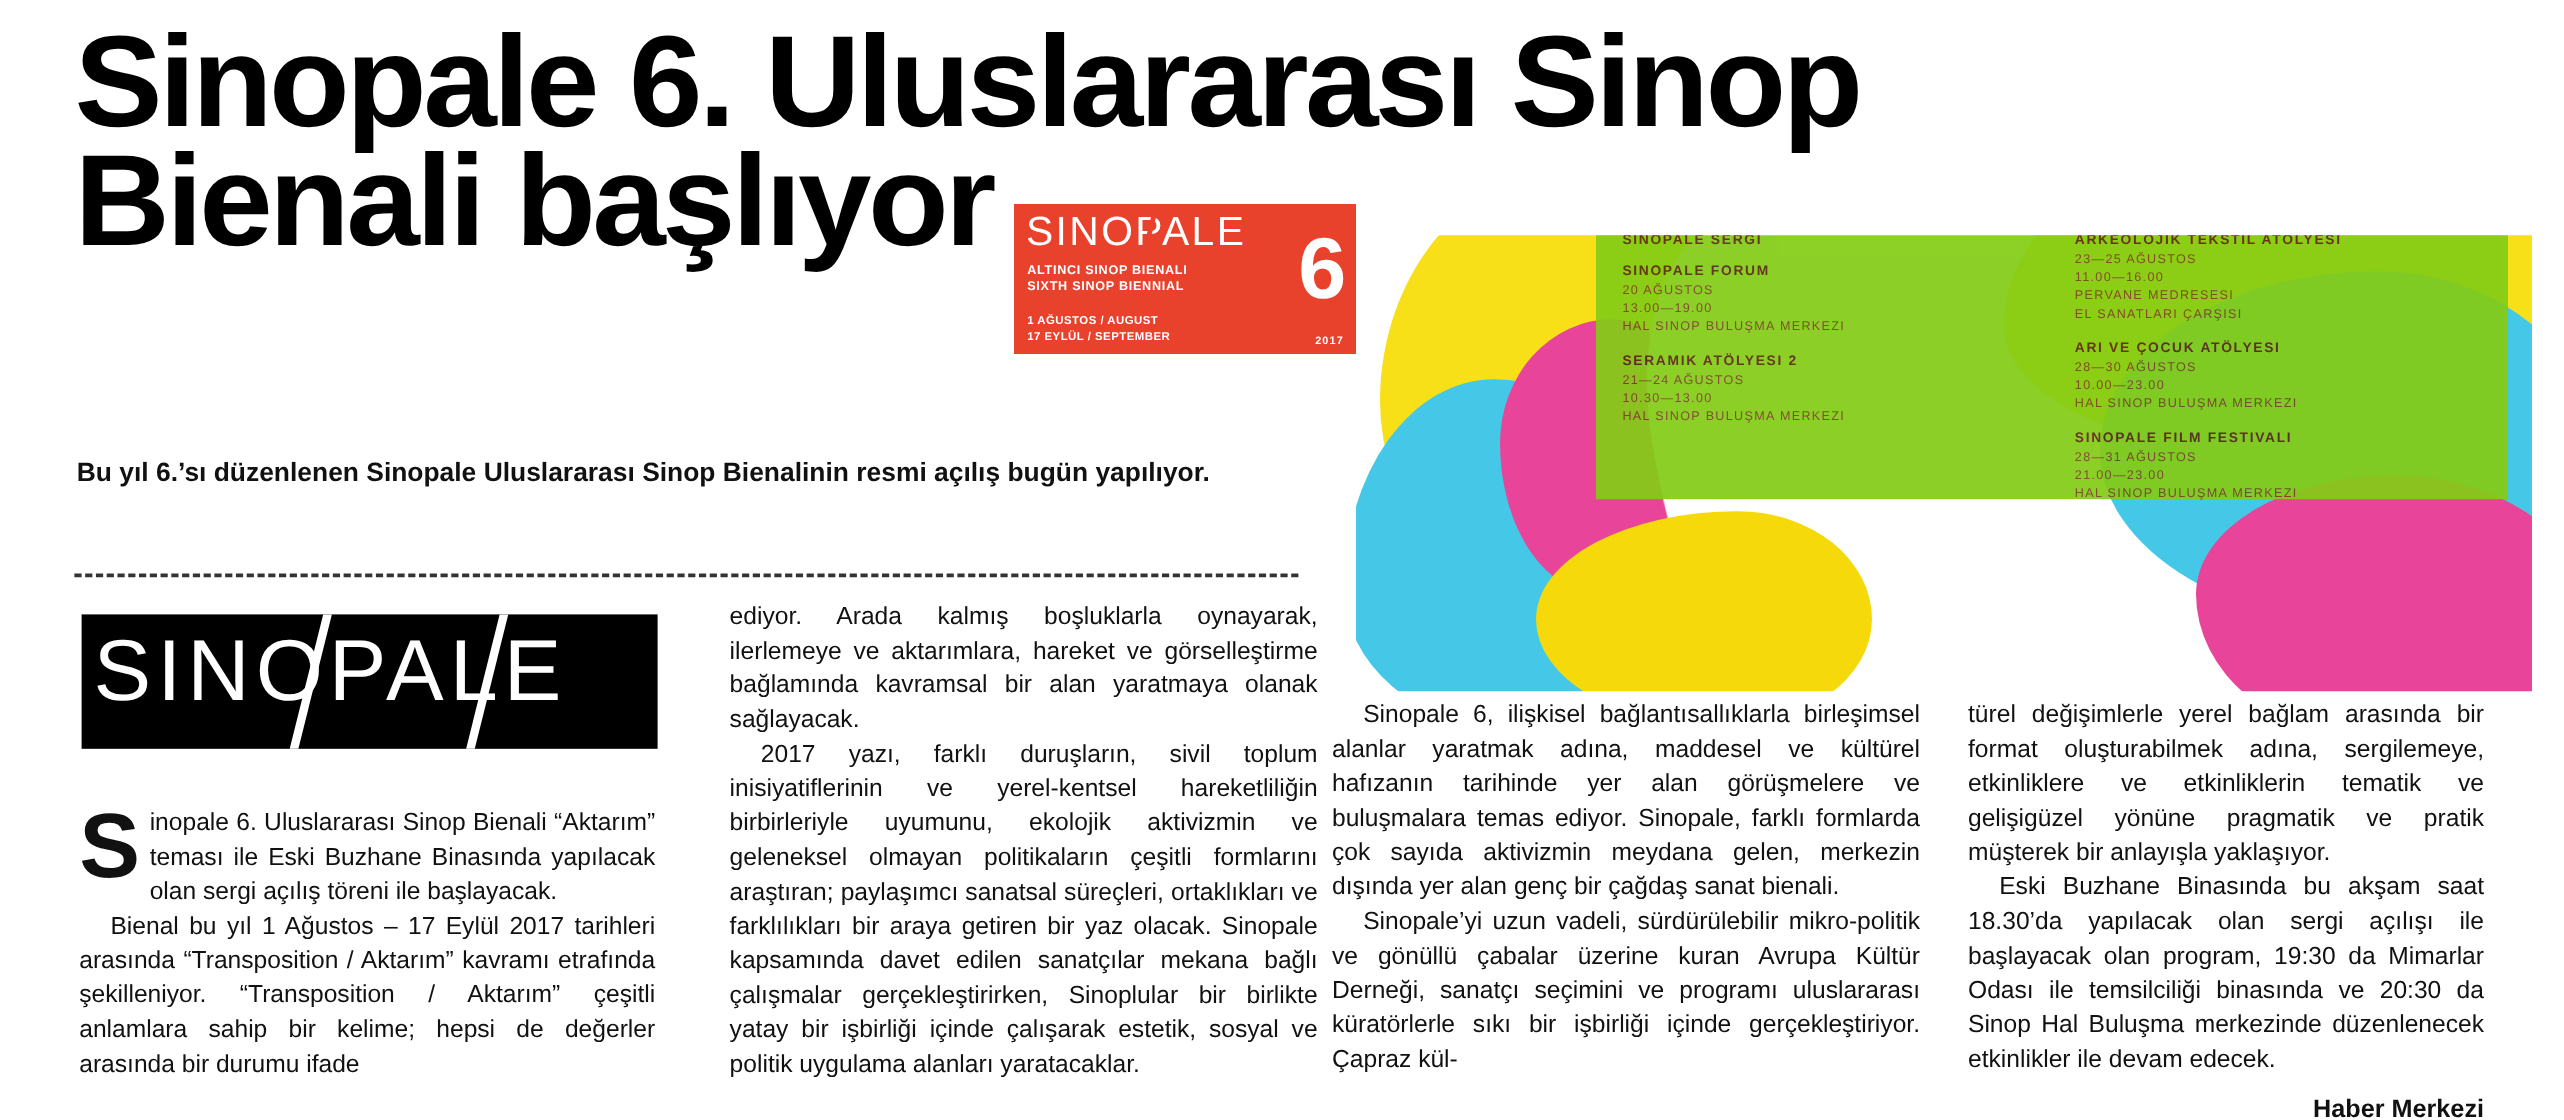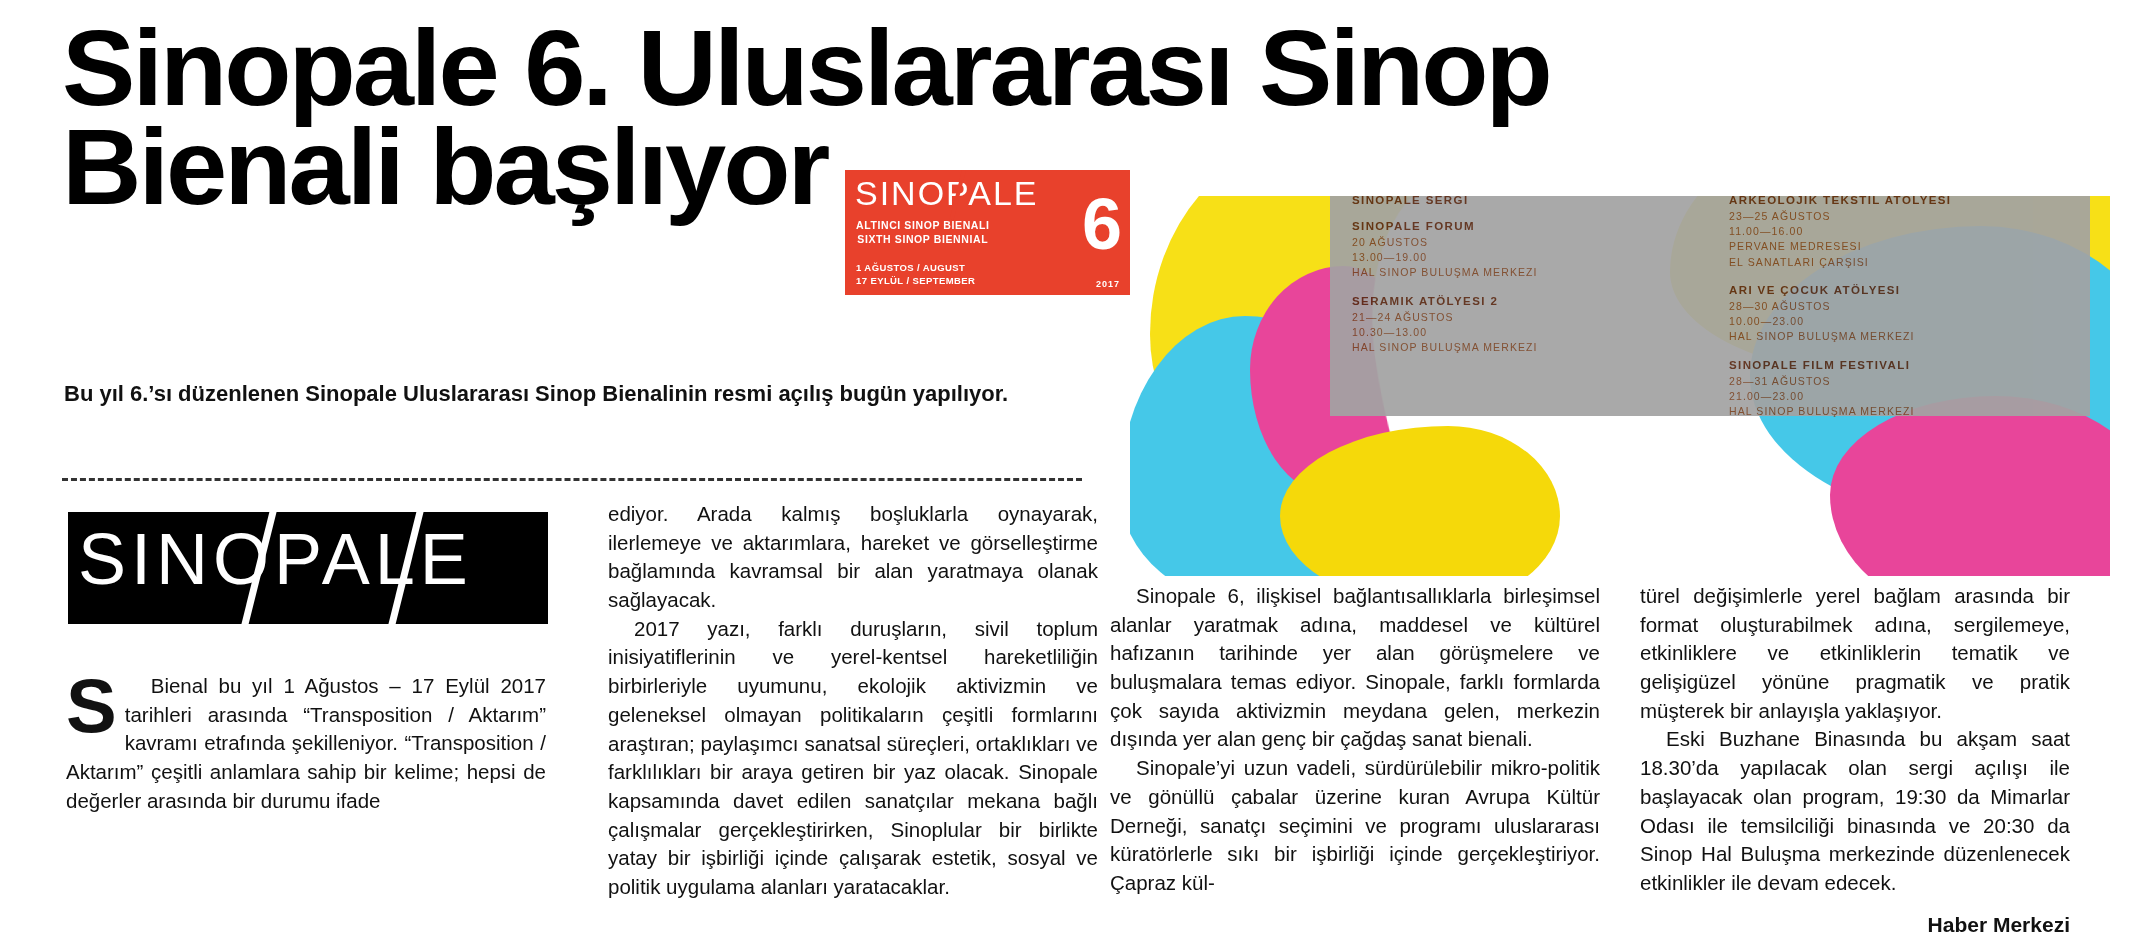--- a/index.html
+++ b/index.html
@@ -185,21 +185,21 @@
     transform: rotate(-8deg);
   }
 
   
   .program {
     position: absolute;
     left: 200px;
     top: -20px;
     width: 760px;
     height: 240px;
-    background: #a3a3a3;
+    background: #84cc16;
     opacity: 0.93;
     padding: 18px 22px;
     display: flex;
     gap: 38px;
   }
   .program .pcol { width: 50%; }
   .prog-item { margin-bottom: 14px; }
   .prog-item .ptitle {
     font-size: 11.5px; font-weight: bold; letter-spacing: 1.4px;
     color: #5a2a14; text-transform: uppercase; margin-bottom: 3px;
@@ -222,21 +222,20 @@
   }
   .mini-logo .ml-word {
     position: absolute; left: 10px; top: 4px;
     font-size: 34px; letter-spacing: 2px; font-weight: normal;
     color: #fff;
   }
   .mini-logo .ml-sub1 {
     position: absolute; left: 11px; top: 48px;
     font-size: 10.5px; font-weight: bold; letter-spacing: 0.6px; color:#fff;
     line-height: 1.35;
-    text-align: center;
   }
   .mini-logo .ml-dates {
     position: absolute; left: 11px; top: 92px;
     font-size: 9.5px; font-weight: bold; letter-spacing: 0.4px; color:#fff;
     line-height: 1.35;
   }
   .mini-logo .ml-six {
     position: absolute; right: 8px; top: 26px;
     font-size: 72px; font-weight: bold; color: #fff; line-height: 0.8;
   }
@@ -328,21 +327,21 @@
 
   <div class="dashed-rule"></div>
 
   <div class="logo-block">
     <div class="logo-text">SINOPALE</div>
     <div class="slash"></div>
     <div class="slash2"></div>
   </div>
 
   <div class="col" id="col1">
-    <p class="first"><span class="dropcap">S</span></p>
+    <p class="first"><span class="dropcap">S</span><span>inopale 6. Uluslararası Sinop Bienali “Aktarım” teması ile Eski Buzhane Binasında yapılacak olan sergi açılış töreni ile başlayacak.</span></p>
     <p>Bienal bu yıl 1 Ağustos – 17 Eylül 2017 tarihleri arasında “Transposition / Aktarım” kavramı etrafında şekilleniyor. “Transposition / Aktarım”  çeşitli anlamlara sahip bir kelime; hepsi de değerler arasında bir durumu ifade</p>
   </div>
 
   <div class="col" id="col2">
     <p class="first">ediyor. Arada kalmış boşluklarla oynayarak, ilerlemeye ve aktarımlara, hareket ve görselleştirme bağlamında kavramsal bir alan yaratmaya olanak sağlayacak.</p>
     <p>2017 yazı, farklı duruşların, sivil toplum inisiyatiflerinin ve yerel-kentsel hareketliliğin birbirleriyle uyumunu, ekolojik aktivizmin ve geleneksel olmayan politikaların çeşitli formlarını araştıran; paylaşımcı sanatsal süreçleri, ortaklıkları ve farklılıkları bir araya getiren bir yaz olacak. Sinopale kapsamında davet edilen sanatçılar mekana bağlı çalışmalar gerçekleştirirken, Sinoplular bir birlikte yatay bir işbirliği içinde çalışarak estetik, sosyal ve politik uygulama alanları yaratacaklar.</p>
   </div>
 
   <div class="col" id="col3">
     <p>Sinopale 6, ilişkisel bağlantısallıklarla birleşimsel alanlar yaratmak adına, maddesel ve kültürel hafızanın tarihinde yer alan görüşmelere ve buluşmalara temas ediyor. Sinopale, farklı formlarda çok sayıda aktivizmin meydana gelen, merkezin dışında yer alan genç bir çağdaş sanat bienali.</p>

